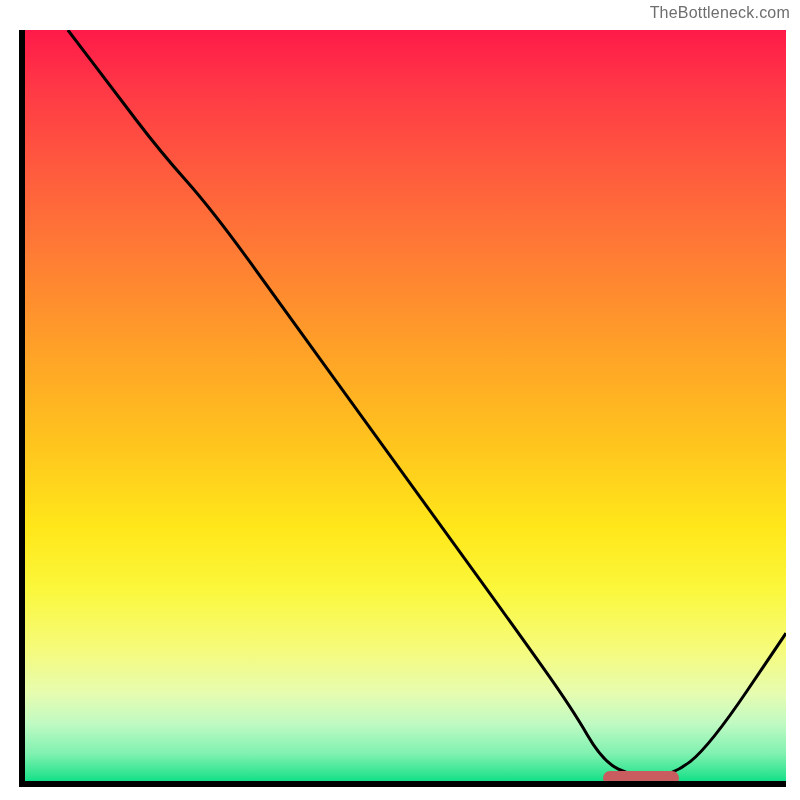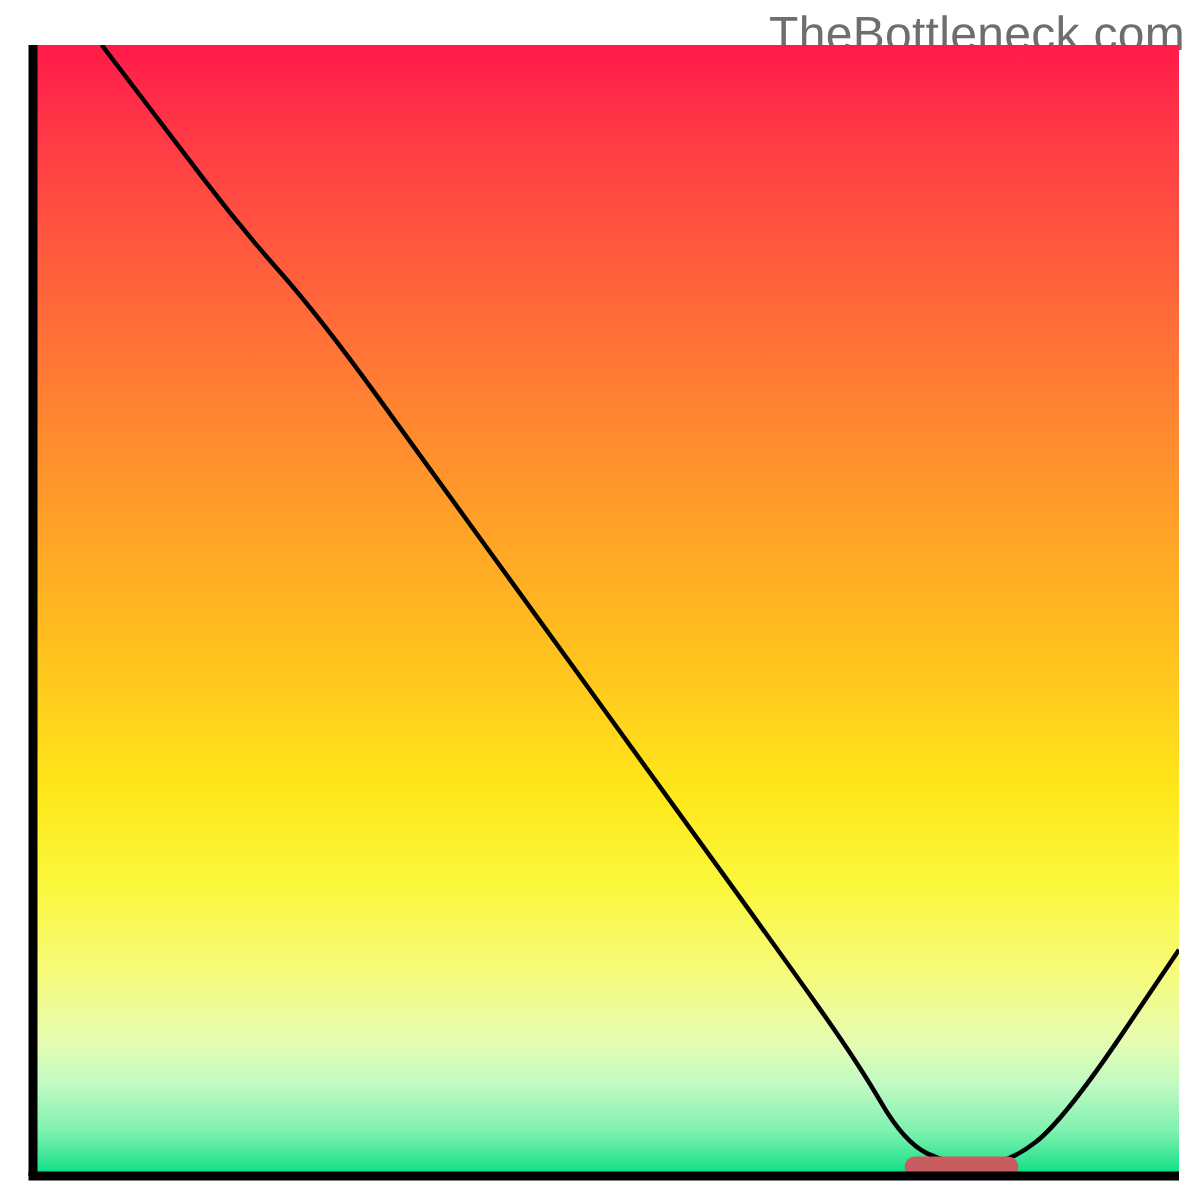--- a/index.html
+++ b/index.html
@@ -13,21 +13,21 @@
   }
   .wrap {
     position: relative;
     width: 800px;
     height: 800px;
   }
   .watermark {
     position: absolute;
     top: 4px;
     right: 10px;
-    font-size: 32px;
+    font-size: 16px;
     font-weight: 500;
     color: #6e6e6e;
     letter-spacing: 0.2px;
   }
   .axes {
     position: absolute;
     left: 0;
     top: 0;
   }
   .plot {

